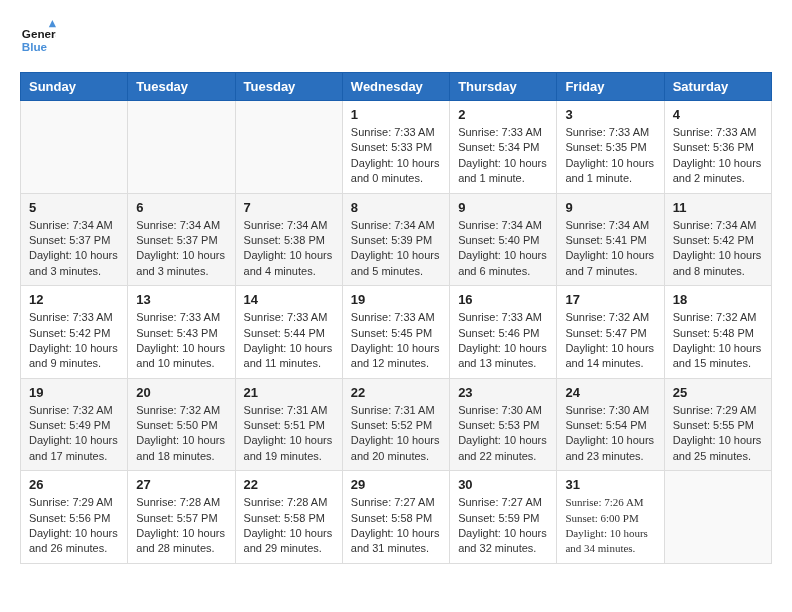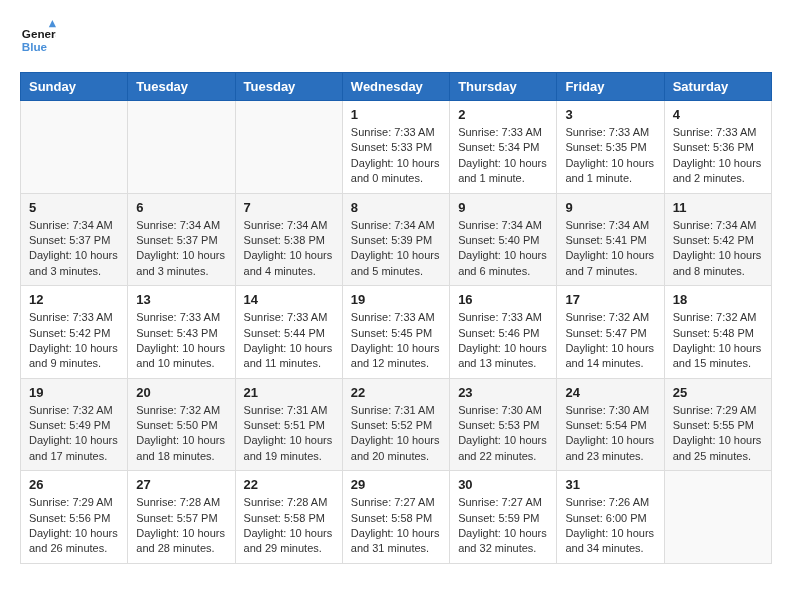--- a/index.html
+++ b/index.html
@@ -328,21 +328,21 @@
         </td>
         <td>
           <div class="day-num">30</div>
           <div class="day-info" style="white-space: pre-line;">Sunrise: 7:27 AM
 Sunset: 5:59 PM
 Daylight: 10 hours
 and 32 minutes.</div>
         </td>
         <td>
           <div class="day-num">31</div>
-          <div class="day-info" style="white-space: pre-line;">Sunrise: 7:26 AM
+          <div class="day-info" style="white-space: pre-line; font-family: Liberation Serif, serif;">Sunrise: 7:26 AM
 Sunset: 6:00 PM
 Daylight: 10 hours
 and 34 minutes.</div>
         </td>
         <td class="empty-cell"></td>
       </tr>
     </tbody>
 </table>
 
 </body></html>

